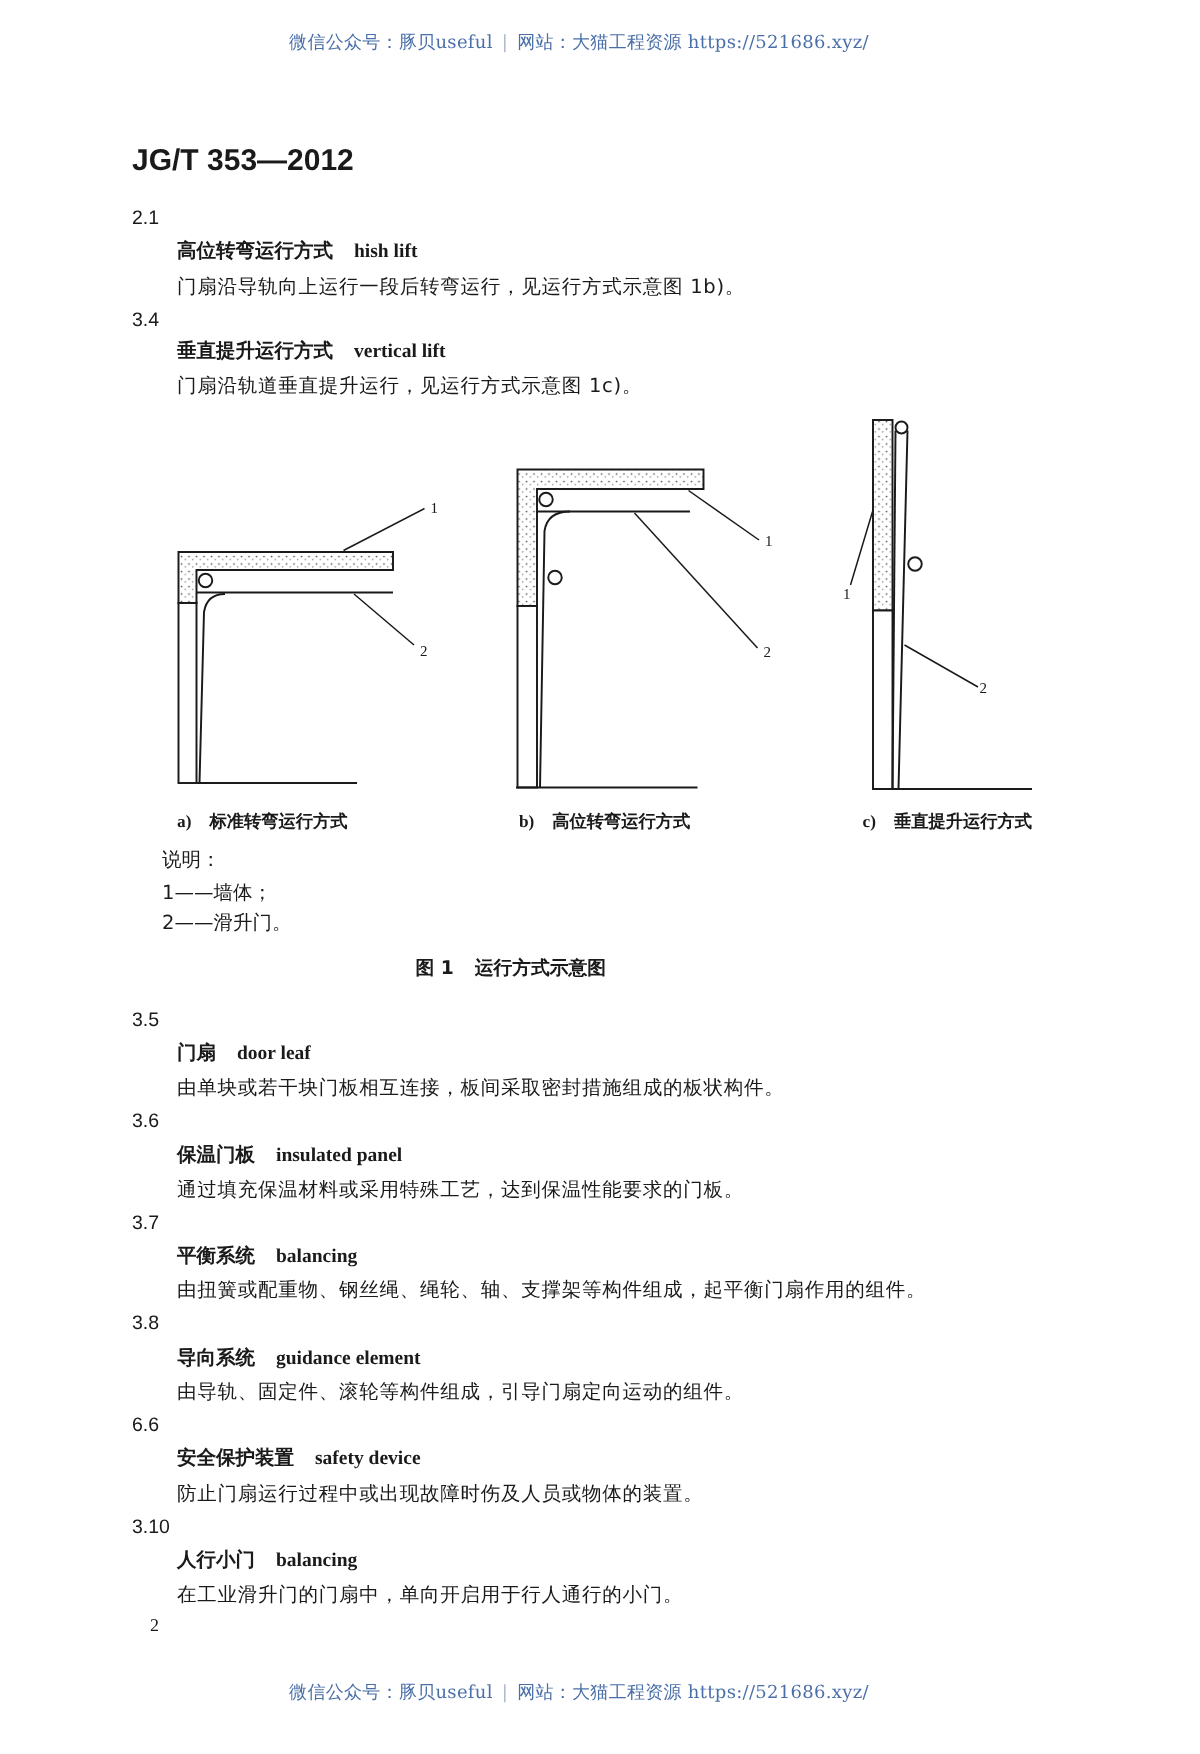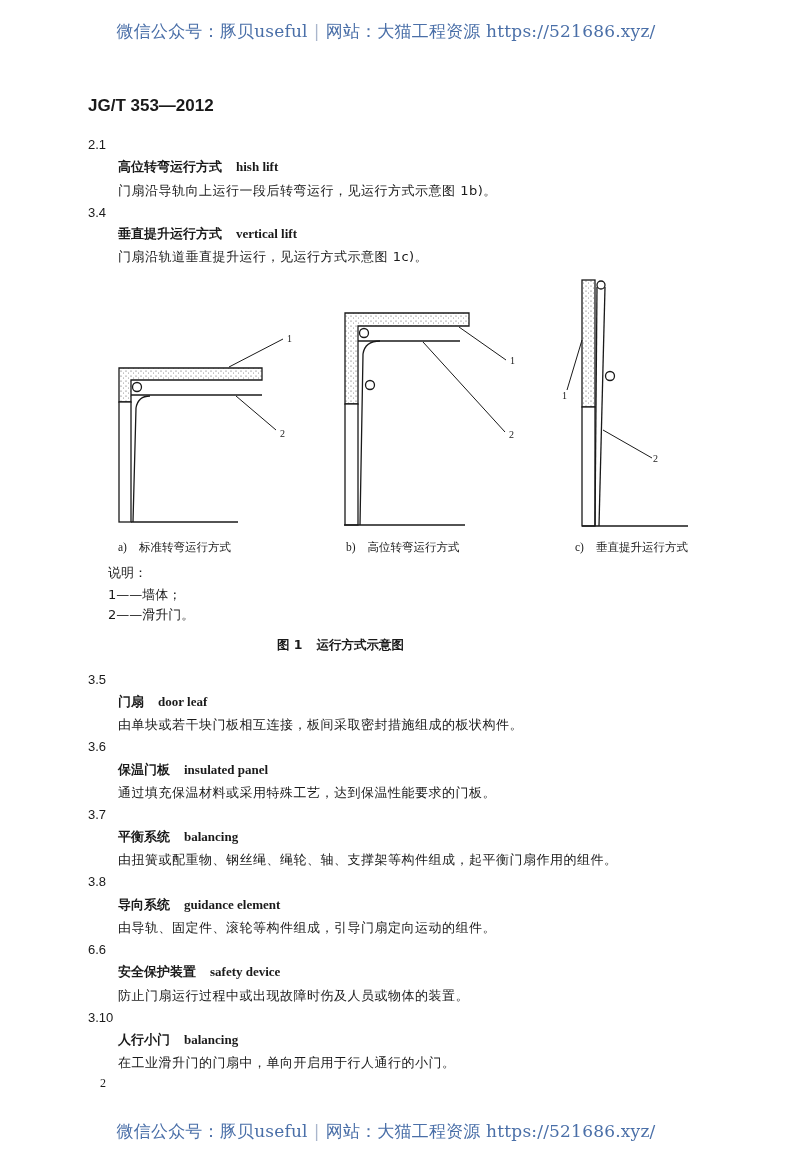--- a/index.html
+++ b/index.html
@@ -2,44 +2,44 @@
 <html><head>
 <meta charset="utf-8">
 <style>
   html, body { margin: 0; padding: 0; background: #ffffff; }
   body {
     width: 800px; height: 1169px; position: relative; overflow: hidden;
     font-family: "DejaVu Serif", "Liberation Serif", serif; color: #1a1a1a;
   }
   .watermark {
     position: absolute; left: 0; width: 772px; text-align: center;
-    font-size: 17px; color: #4a6fa8; letter-spacing: 0.2px;
+    font-size: 12px; color: #4a6fa8; letter-spacing: 0.2px;
     font-family: "DejaVu Serif", serif;
   }
   .watermark .sep { color: #aab6cc; margin: 0 6px; }
   .std-code {
-    position: absolute; left: 88px; top: 96px; font-size: 17px;
+    position: absolute; left: 88px; top: 96px; font-size: 20px;
     font-family: "Liberation Sans", "DejaVu Sans", sans-serif; font-weight: 700;
   }
   .num {
     position: absolute; left: 88px; font-size: 13px;
     font-family: "Liberation Sans", "DejaVu Sans", sans-serif;
   }
   .term {
     position: absolute; left: 118px; font-size: 13px; font-weight: 700;
     font-family: "DejaVu Sans", sans-serif;
   }
   .term .en { font-family: "Liberation Serif", serif; margin-left: 14px; font-weight: 700; }
   .def {
     position: absolute; left: 118px; font-size: 13px;
     font-family: "DejaVu Sans", sans-serif; letter-spacing: 0.5px; text-align: center;
   }
   .fig { position: absolute; top: 270px; left: 100px; width: 620px; height: 270px; }
   .sub {
-    position: absolute; top: 540px; font-size: 11.5px; font-weight: 400;
+    position: absolute; top: 540px; font-size: 11.5px; font-weight: 700;
     font-family: "DejaVu Sans", sans-serif;
   }
   .sub .lbl { font-family: "Liberation Serif", serif; margin-right: 12px; }
   .note {
     position: absolute; left: 108px; font-size: 13px;
     font-family: "DejaVu Sans", sans-serif;
   }
   .fig-title {
     position: absolute; top: 637px; left: 0; width: 681px; text-align: center;
     font-size: 12.5px; font-weight: 700; font-family: "DejaVu Sans", sans-serif;

